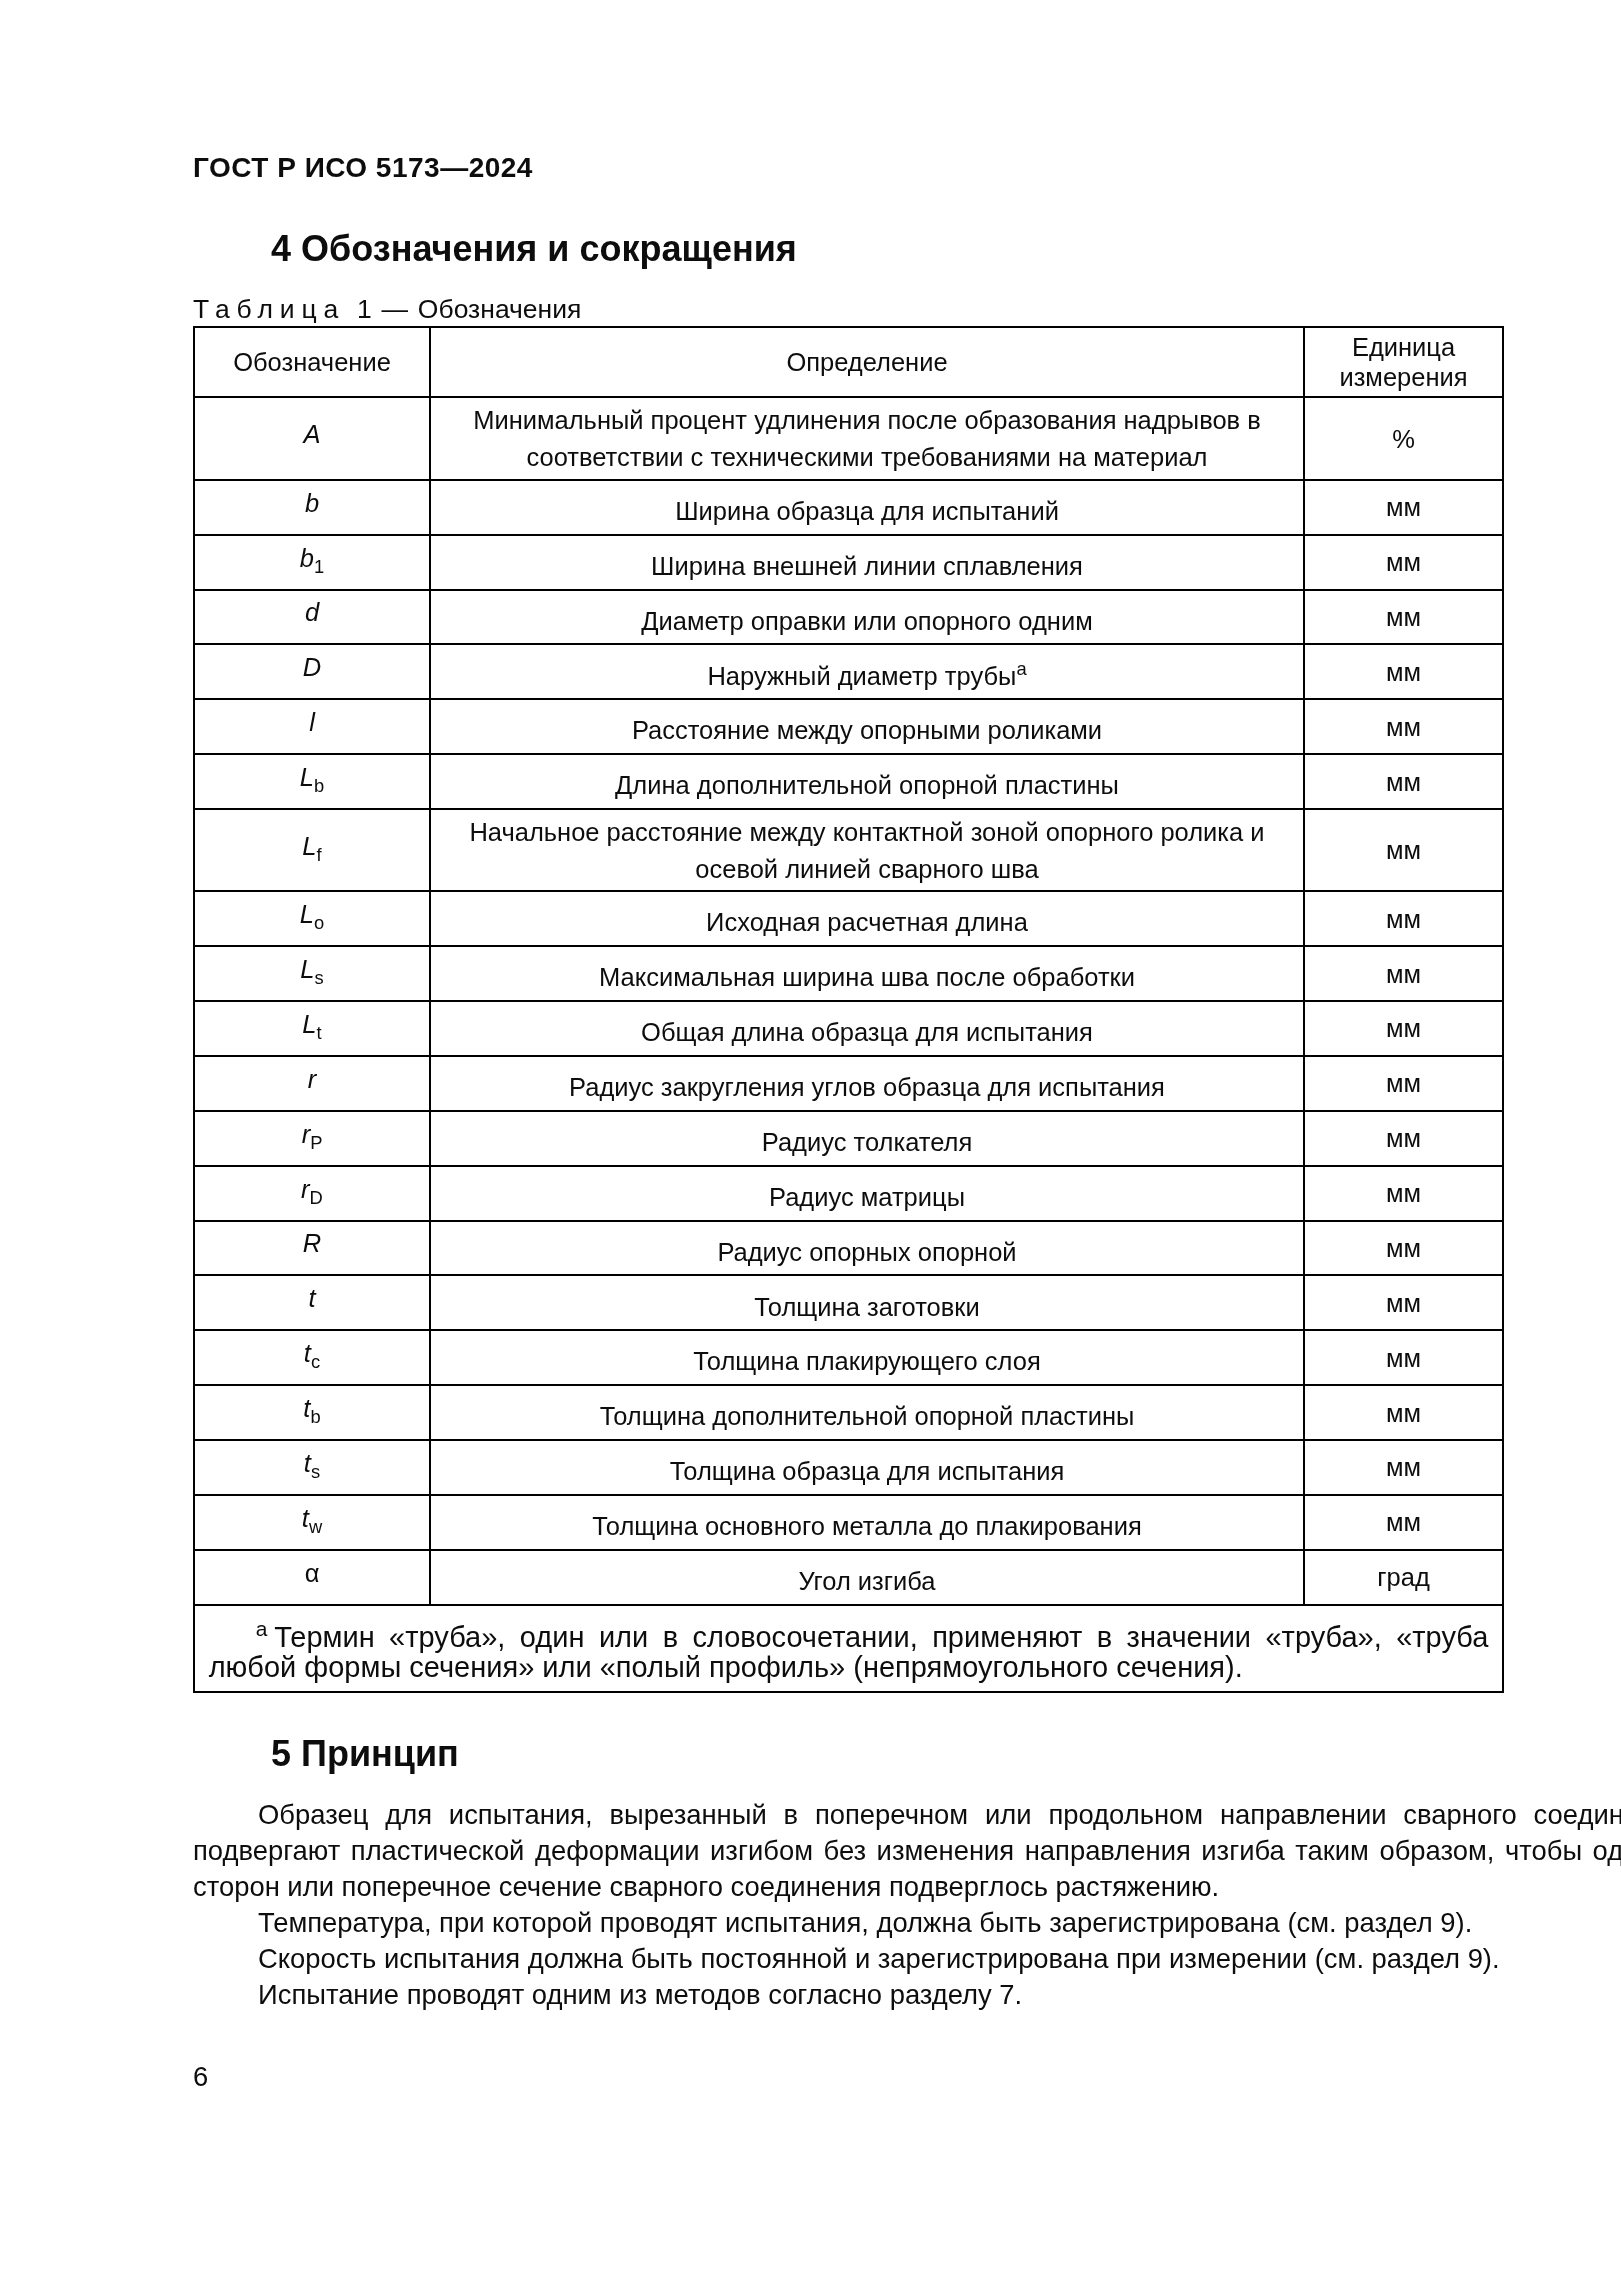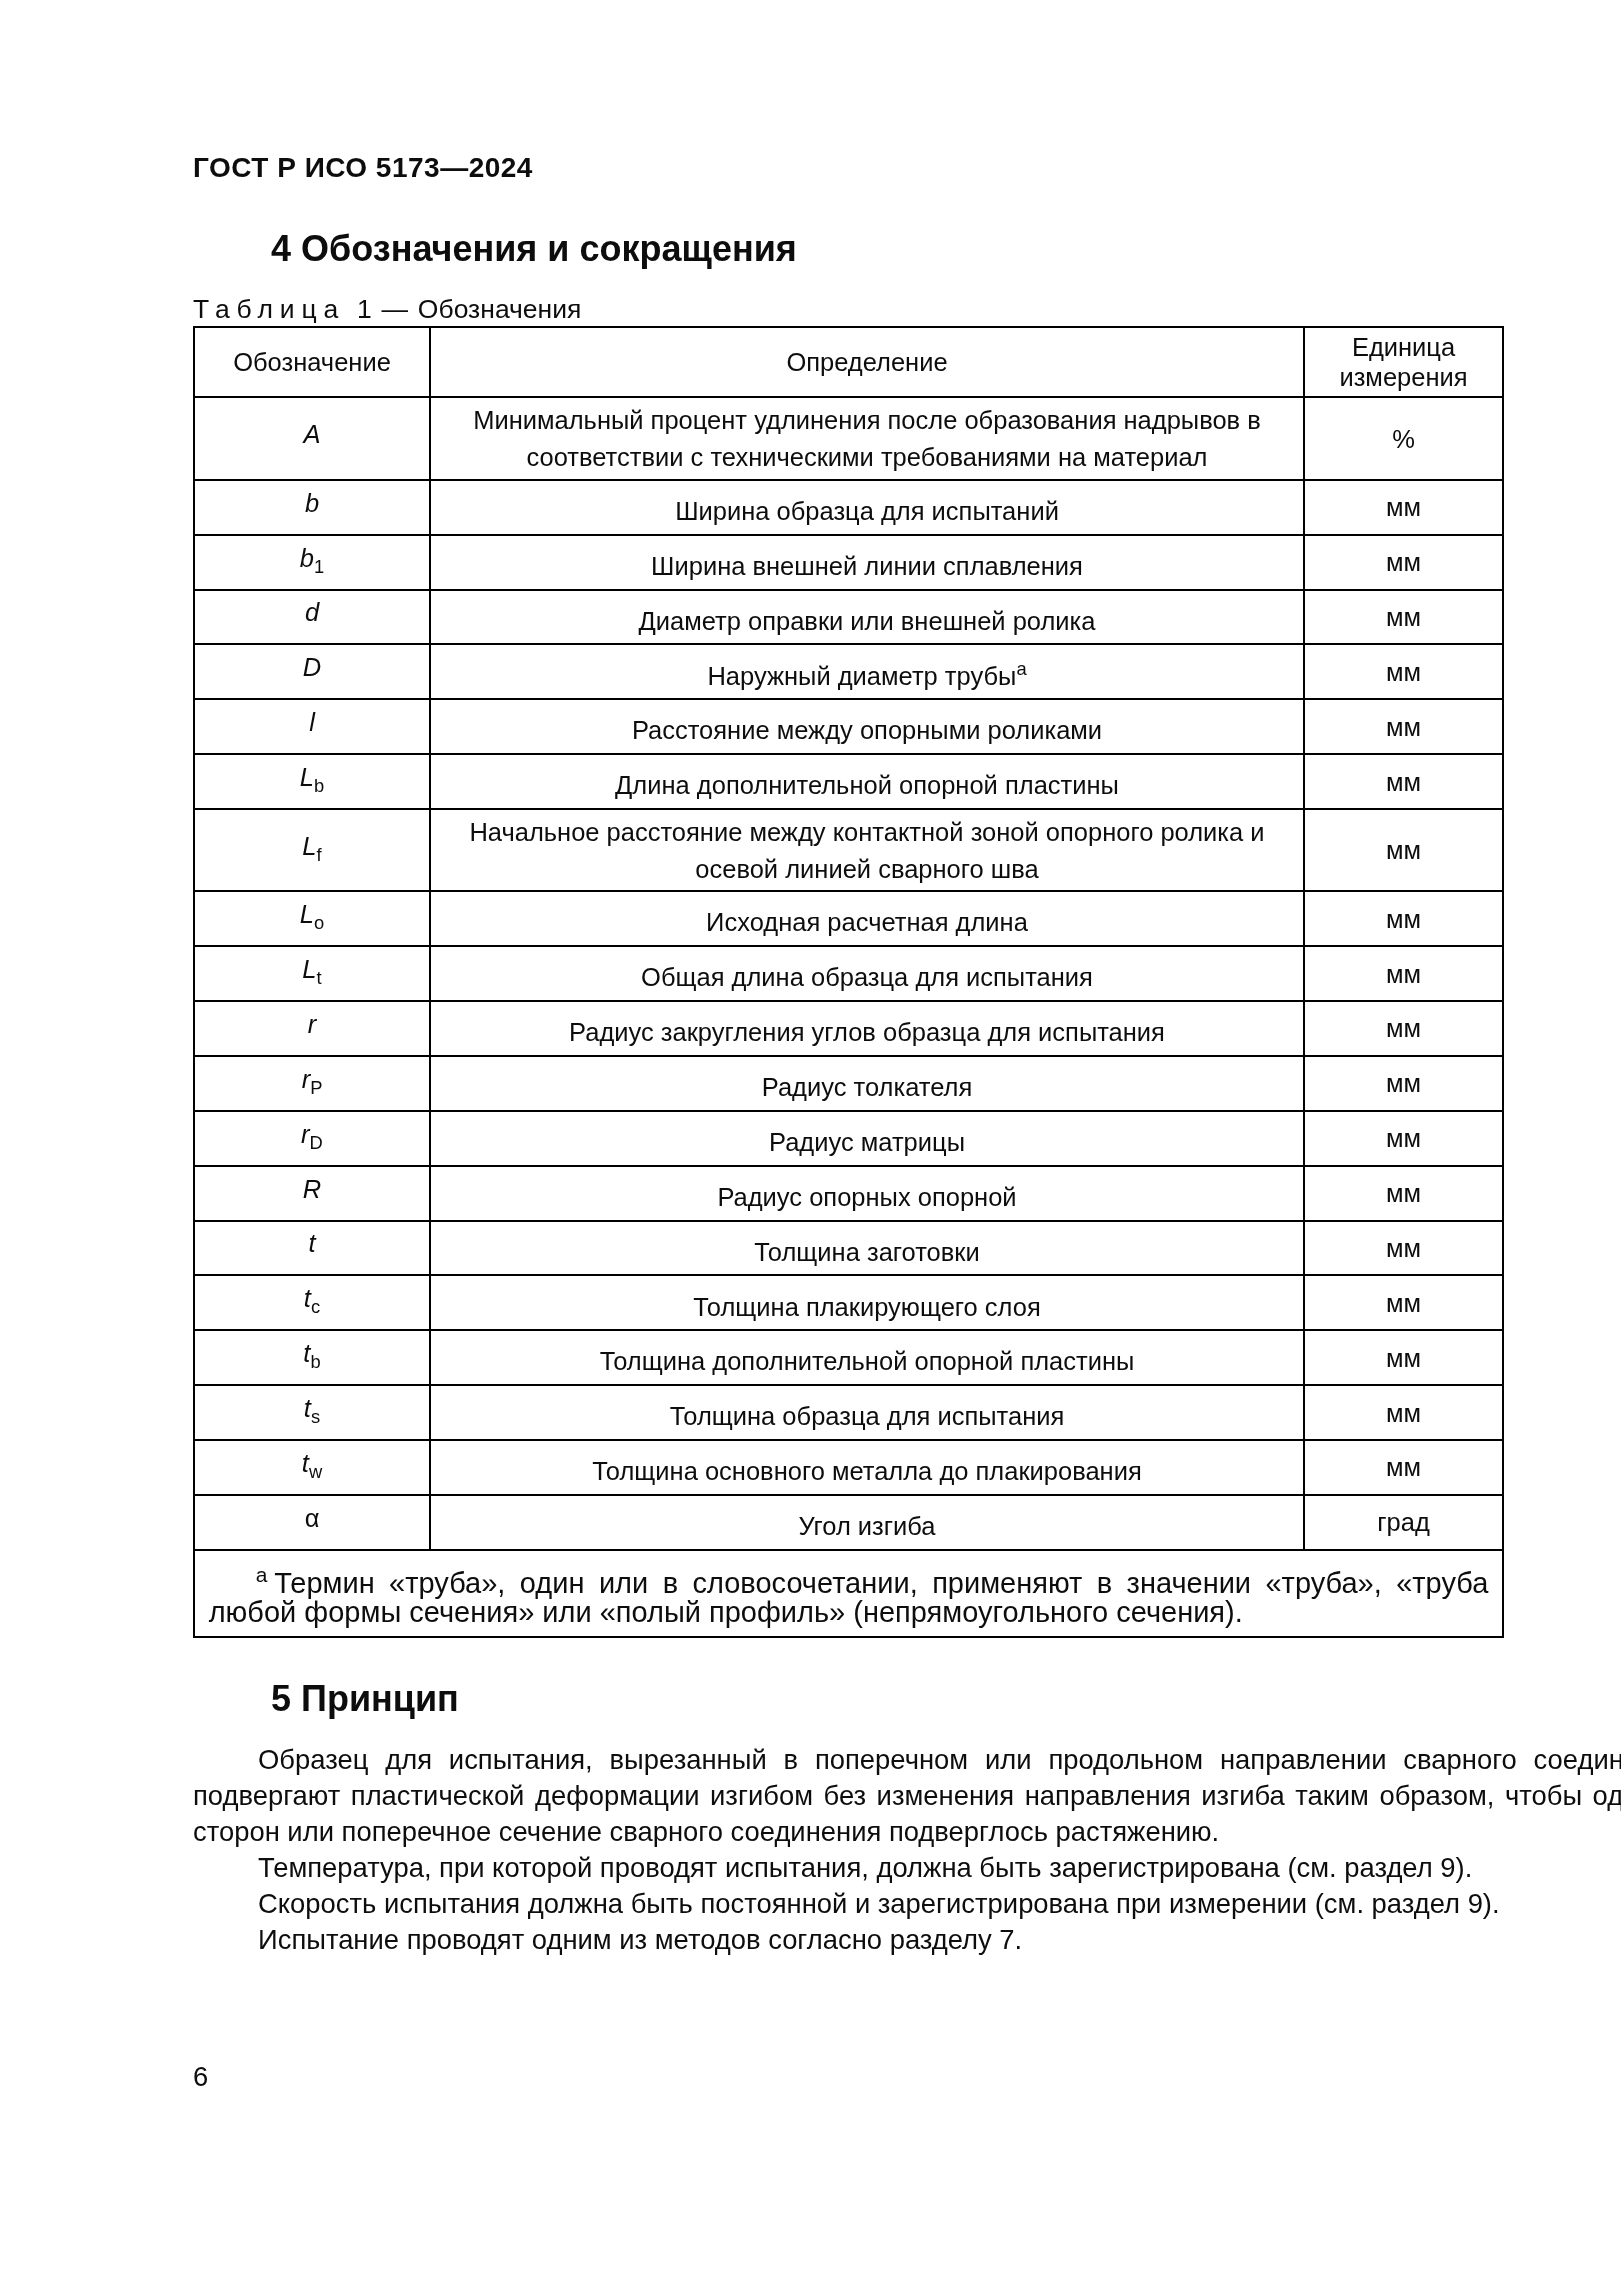--- a/index.html
+++ b/index.html
@@ -144,21 +144,21 @@
     <td class="c-def"><span class="def-text">Ширина образца для испытаний</span><sup class="def-sup"></sup></td>
     <td class="c-unit unit-cell">мм</td>
   </tr>
           <tr>
     <td class="c-sym"><i class="sym-main">b</i><sub class="sym-sub">1</sub></td>
     <td class="c-def"><span class="def-text">Ширина внешней линии сплавления</span><sup class="def-sup"></sup></td>
     <td class="c-unit unit-cell">мм</td>
   </tr>
           <tr>
     <td class="c-sym"><i class="sym-main">d</i><sub class="sym-sub"></sub></td>
-    <td class="c-def"><span class="def-text">Диаметр оправки или внешней ролика</span><sup class="def-sup"></sup></td>
+    <td class="c-def"><span class="def-text">Диаметр оправки или опорного одним</span><sup class="def-sup"></sup></td>
     <td class="c-unit unit-cell">мм</td>
   </tr>
           <tr>
     <td class="c-sym"><i class="sym-main">D</i><sub class="sym-sub"></sub></td>
     <td class="c-def"><span class="def-text">Наружный диаметр трубы</span><sup class="def-sup">a</sup></td>
     <td class="c-unit unit-cell">мм</td>
   </tr>
           <tr>
     <td class="c-sym"><i class="sym-main">l</i><sub class="sym-sub"></sub></td>
     <td class="c-def"><span class="def-text">Расстояние между опорными роликами</span><sup class="def-sup"></sup></td>
@@ -170,20 +170,25 @@
     <td class="c-unit unit-cell">мм</td>
   </tr>
           <tr>
     <td class="c-sym"><i class="sym-main">L</i><sub class="sym-sub">f</sub></td>
     <td class="c-def"><span class="def-text">Начальное расстояние между контактной зоной опорного ролика и осевой линией сварного шва</span><sup class="def-sup"></sup></td>
     <td class="c-unit unit-cell">мм</td>
   </tr>
           <tr>
     <td class="c-sym"><i class="sym-main">L</i><sub class="sym-sub">o</sub></td>
     <td class="c-def"><span class="def-text">Исходная расчетная длина</span><sup class="def-sup"></sup></td>
+    <td class="c-unit unit-cell">мм</td>
+  </tr>
+          <tr>
+    <td class="c-sym"><i class="sym-main">L</i><sub class="sym-sub">s</sub></td>
+    <td class="c-def"><span class="def-text">Максимальная ширина шва после обработки</span><sup class="def-sup"></sup></td>
     <td class="c-unit unit-cell">мм</td>
   </tr>
           <tr>
     <td class="c-sym"><i class="sym-main">L</i><sub class="sym-sub">t</sub></td>
     <td class="c-def"><span class="def-text">Общая длина образца для испытания</span><sup class="def-sup"></sup></td>
     <td class="c-unit unit-cell">мм</td>
   </tr>
           <tr>
     <td class="c-sym"><i class="sym-main">r</i><sub class="sym-sub"></sub></td>
     <td class="c-def"><span class="def-text">Радиус закругления углов образца для испытания</span><sup class="def-sup"></sup></td>

